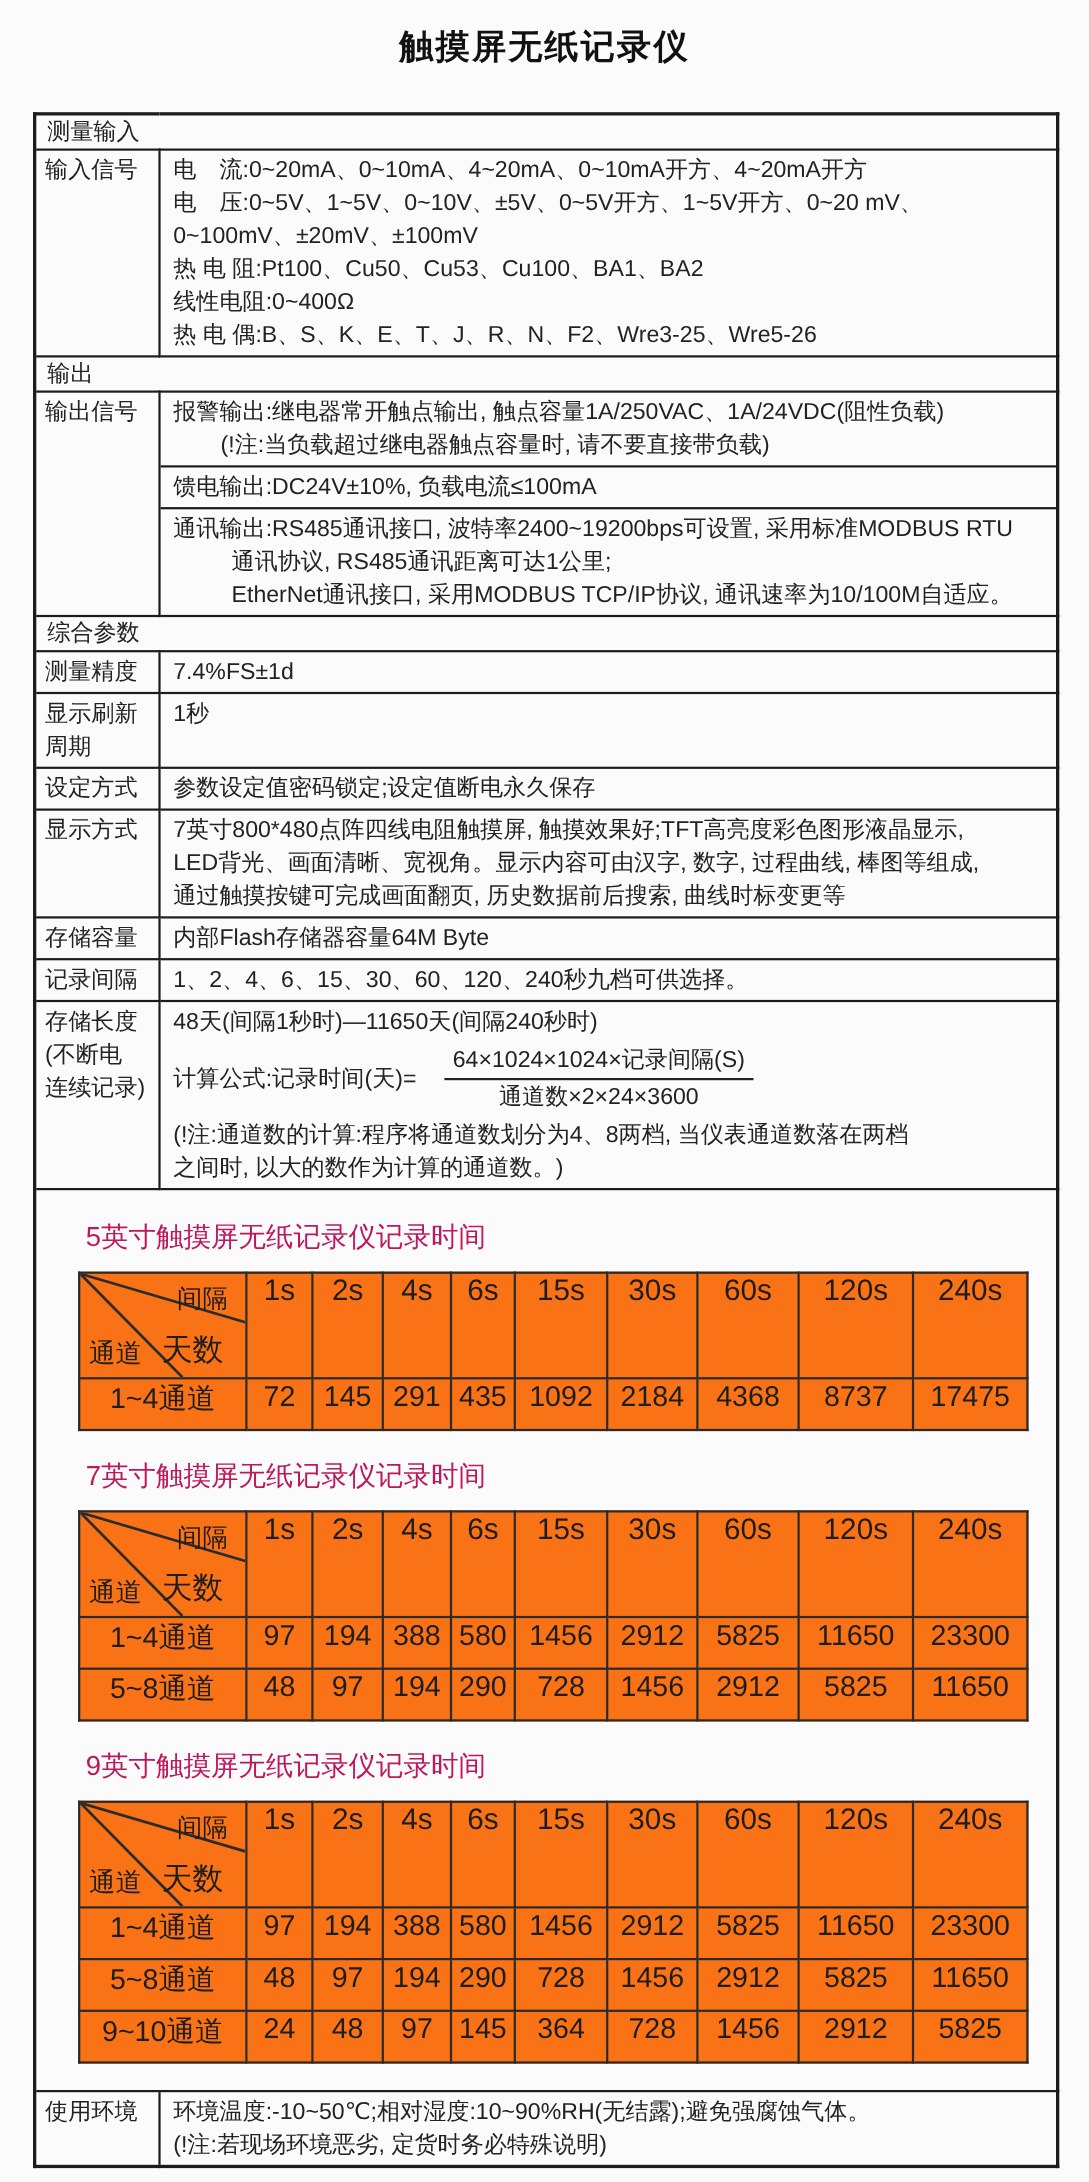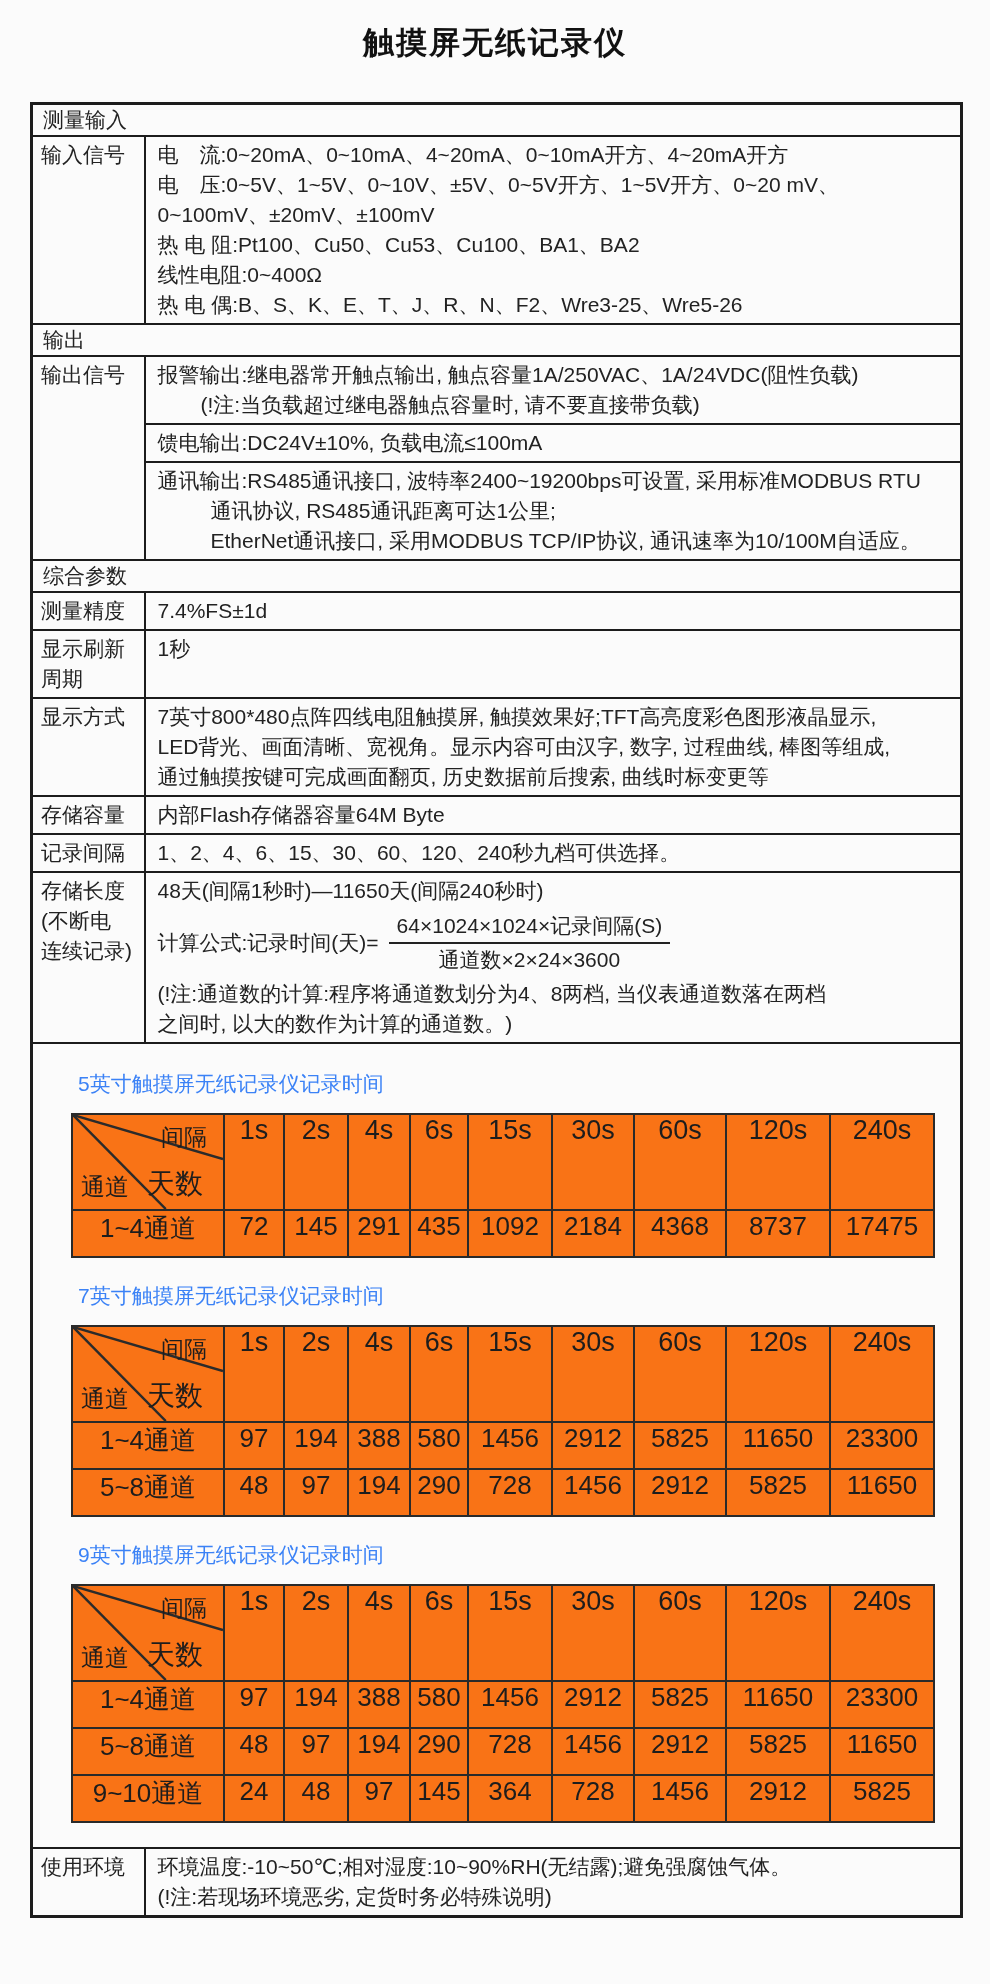--- a/index.html
+++ b/index.html
@@ -27,27 +27,27 @@
   .sec td { padding:2px 10px; line-height:26px; height:30px; }
   td.lbl { padding:3px 8px; line-height:30px; }
   td.val { padding:3px 12px; line-height:30px; }
   td.val .ln { line-height:30px; white-space:nowrap; }
   td.stack { padding:0; }
   .sub { padding:3px 12px; border-top:2px solid #1c1c1c; }
   .sub:first-child { border-top:none; }
   .ind-note { padding-left:43px; }
   .ind-comm { padding-left:53px; }
   
-  .frml { display:flex; align-items:center; margin:7px 0 6px 0; }
+  .frml { display:flex; align-items:center; margin:7px 0 6px 0;gap:15px; }
   .frac { display:inline-block; text-align:center; margin-left:10px; line-height:26px; }
   .frac .num { display:block; border-bottom:2px solid #222; padding:0 8px 3px 8px; }
   .frac .den { display:block; padding-top:3px; }
   
   td.tables-cell { padding:2px 0 24px 0; }
-  .rt-title { font-size:21px; font-weight:500; color:#3b82f6; margin:24px 0 15px 45px; }
+  .rt-title { font-size:25px; font-weight:500; color:#be185d; margin:24px 0 15px 45px; }
   table.rt {
     border-collapse:collapse; table-layout:fixed; margin-left:38px;
     border:2px solid #2a2a2a; background:#f97316;
   }
   table.rt td {
     border:2px solid #2a2a2a; text-align:center;
     font-size:26px; font-weight:500; color:#1d1d1d; padding:0 2px;
   }
   tr.rt-head td { height:96px; font-size:27px; }
   tr.rt-row td { height:47px; }
@@ -117,20 +117,24 @@
     </tr>
 
     <tr>
       <td class="lbl">
         <div>显示刷新</div>
         <div>周期</div>
       </td>
       <td class="val">1秒</td>
     </tr>
 
+    <tr>
+      <td class="lbl">设定方式</td>
+      <td class="val">参数设定值密码锁定;设定值断电永久保存</td>
+    </tr>
 
     <tr>
       <td class="lbl">显示方式</td>
       <td class="val">
         <div class="ln">7英寸800*480点阵四线电阻触摸屏, 触摸效果好;TFT高亮度彩色图形液晶显示,</div>
         <div class="ln">LED背光、画面清晰、宽视角。显示内容可由汉字, 数字, 过程曲线, 棒图等组成,</div>
         <div class="ln">通过触摸按键可完成画面翻页, 历史数据前后搜索, 曲线时标变更等</div>
       </td>
     </tr>
 

